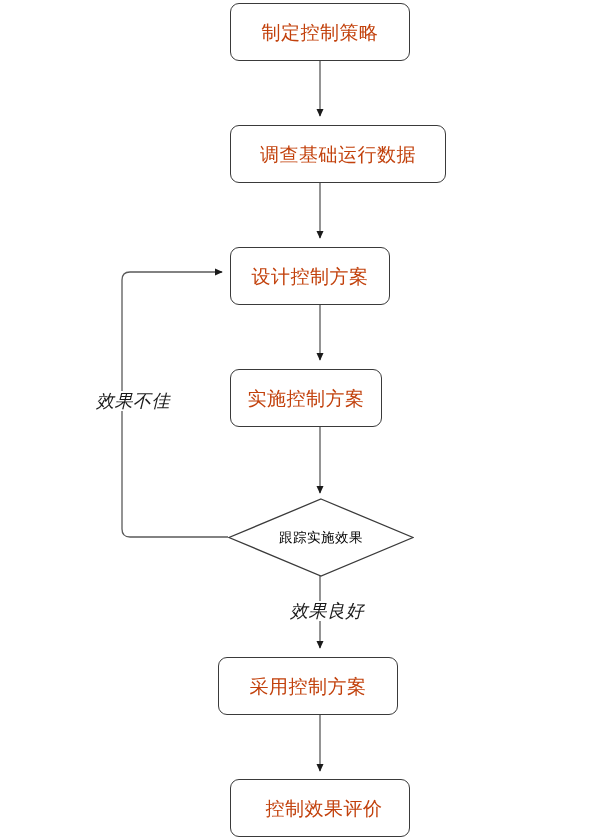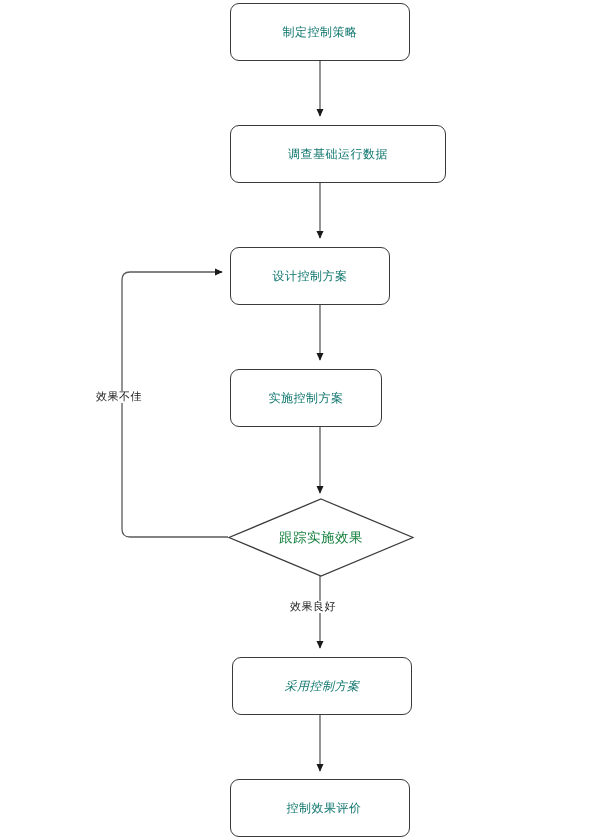--- a/index.html
+++ b/index.html
@@ -25,52 +25,53 @@
     position: absolute;
     box-sizing: border-box;
     border: 1.2px solid #3a3a3a;
     border-radius: 9px;
     background: #ffffff;
     display: flex;
     align-items: center;
     justify-content: center;
   }
   .node-label {
-    font-size: 12px;
-    color: #0f766e;
+    font-size: 19px;
+    color: #c2410c;
     letter-spacing: 0.5px;
     line-height: 1;
     white-space: nowrap;
   }
   .diamond-wrap {
     position: absolute;
   }
   .diamond-label {
     position: absolute;
     left: 0;
     top: 0;
     width: 100%;
     height: 100%;
     display: flex;
     align-items: center;
     justify-content: center;
     font-size: 13.5px;
-    color: #15803d;
+    color: #000000;
     letter-spacing: 0.5px;
     white-space: nowrap;
   }
   .edge-label {
     position: absolute;
-    font-size: 11px;
+    font-size: 18px;
     color: #1a1a1a;
     letter-spacing: 0.5px;
     white-space: nowrap;
     background: #ffffff;
     padding: 0 2px;
     line-height: 1.1;
+    font-style: italic;
   }
 </style>
 </head>
 <body>
 
 <svg id="flow-canvas" viewBox="0 0 600 839" width="600" height="839" xmlns="http://www.w3.org/2000/svg">
   <defs>
     <marker id="arrowhead" markerWidth="10" markerHeight="10" refX="7.2" refY="3.6" orient="auto" markerUnits="userSpaceOnUse">
       <path d="M0,0 L8,3.6 L0,7.2 z" fill="#1a1a1a"></path>
     </marker>
@@ -107,21 +108,21 @@
   <span class="node-label">实施控制方案</span>
 </div>
 
 <div class="diamond-wrap" style="left:228px; top:498px; width:186px; height:79px;">
   <svg width="186" height="79" viewBox="0 0 186 79" xmlns="http://www.w3.org/2000/svg">
     <polygon points="93,1 185,39.5 93,78 1,39.5" fill="#ffffff" stroke="#3a3a3a" stroke-width="1.3"></polygon>
   </svg>
   <span class="diamond-label">跟踪实施效果</span>
 </div>
 
-<div class="node-box" style="left:232px; top:657px; width:180px; height:58px;font-style:italic;">
+<div class="node-box" style="left:218px; top:657px; width:180px; height:58px;">
   <span class="node-label">采用控制方案</span>
 </div>
 
 <div class="node-box" style="left:230px; top:779px; width:180px; height:58px;padding-left:8px;">
   <span class="node-label">控制效果评价</span>
 </div>
 
 <span class="edge-label" style="left:94px; top:391px;">效果不佳</span>
 
 <span class="edge-label" style="left:288px; top:601px;">效果良好</span>

